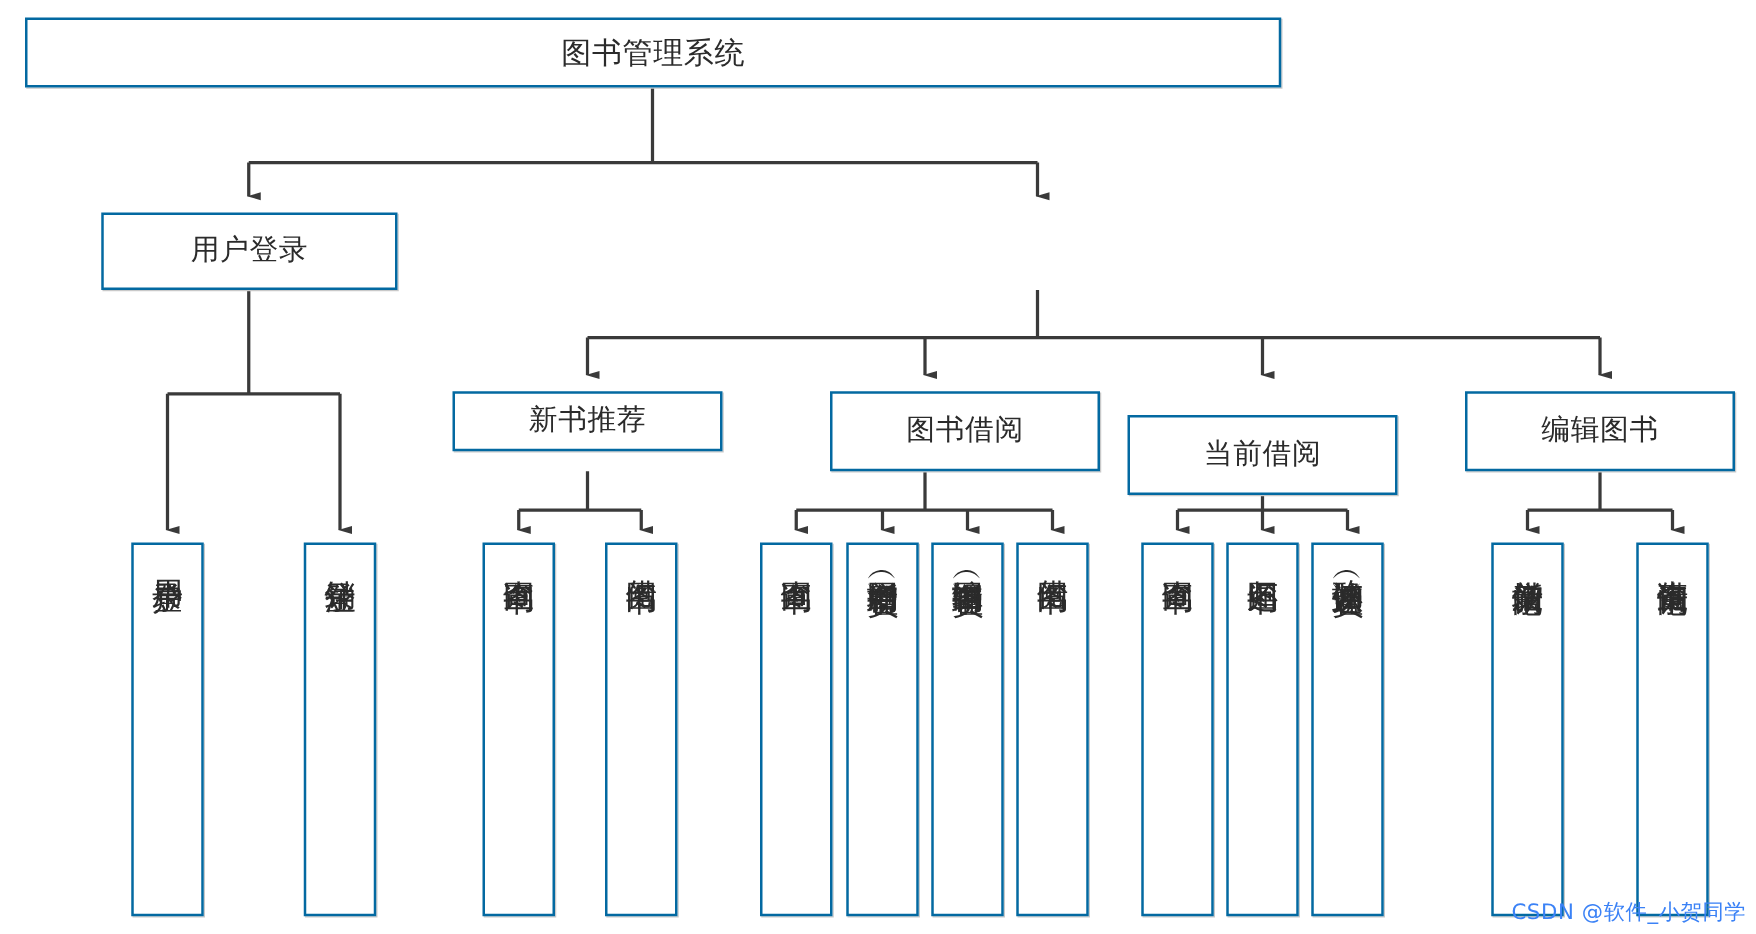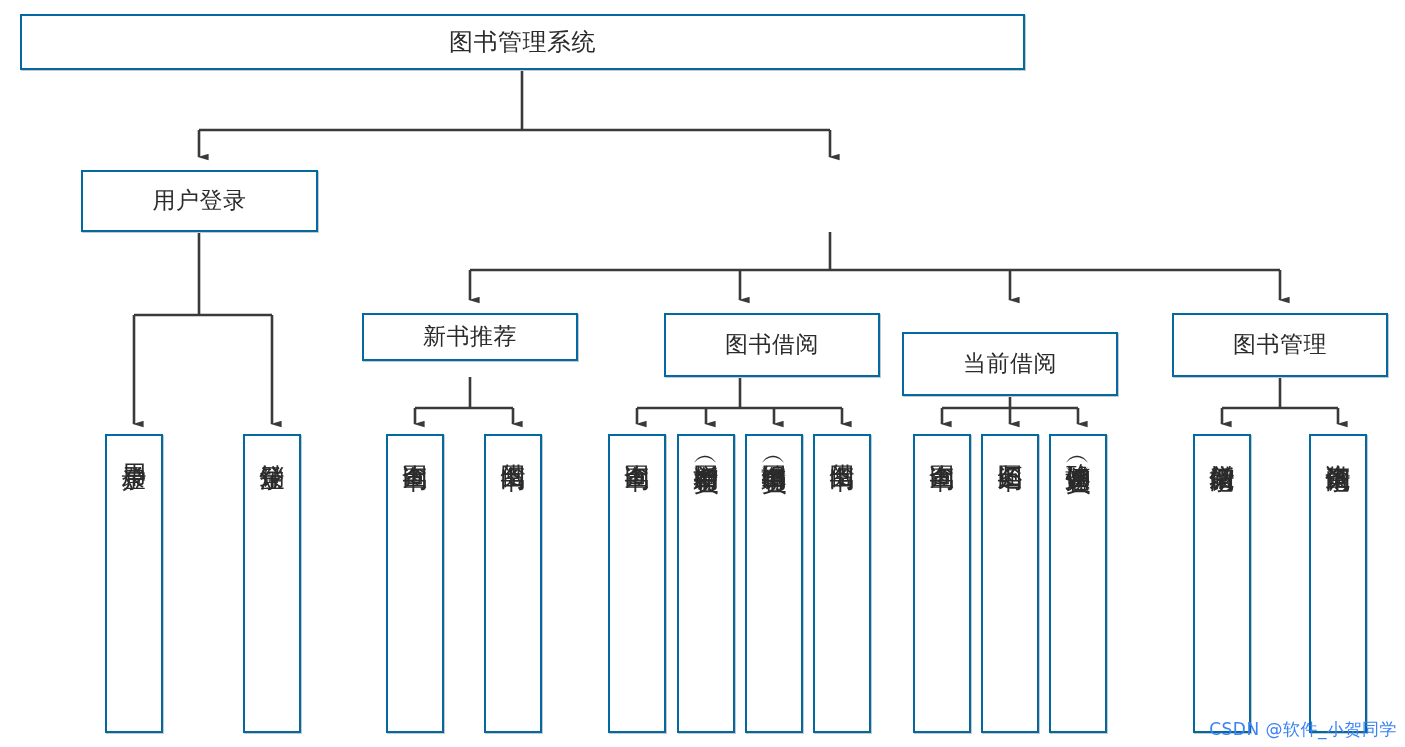--- a/index.html
+++ b/index.html
@@ -139,21 +139,21 @@
   <div class="node horiz" style="left:362px; top:313px; width:216px; height:48px;">
     <span class="label">新书推荐</span>
   </div>
   <div class="node horiz" style="left:632px; top:313px; width:216px; height:64px;margin-left:32px;">
     <span class="label">图书借阅</span>
   </div>
   <div class="node horiz" style="left:902px; top:332px; width:216px; height:64px;">
     <span class="label">当前借阅</span>
   </div>
   <div class="node horiz" style="left:1172px; top:313px; width:216px; height:64px;">
-    <span class="label">图书管理</span>
+    <span class="label">编辑图书</span>
   </div>
 
   <div class="node vert" style="left:105px; top:434px; width:58px; height:299px;">
     <span class="label">用户登录</span>
   </div>
   <div class="node vert" style="left:243px; top:434px; width:58px; height:299px;">
     <span class="label">注销登录</span>
   </div>
 
   <div class="node vert" style="left:386px; top:434px; width:58px; height:299px;">

